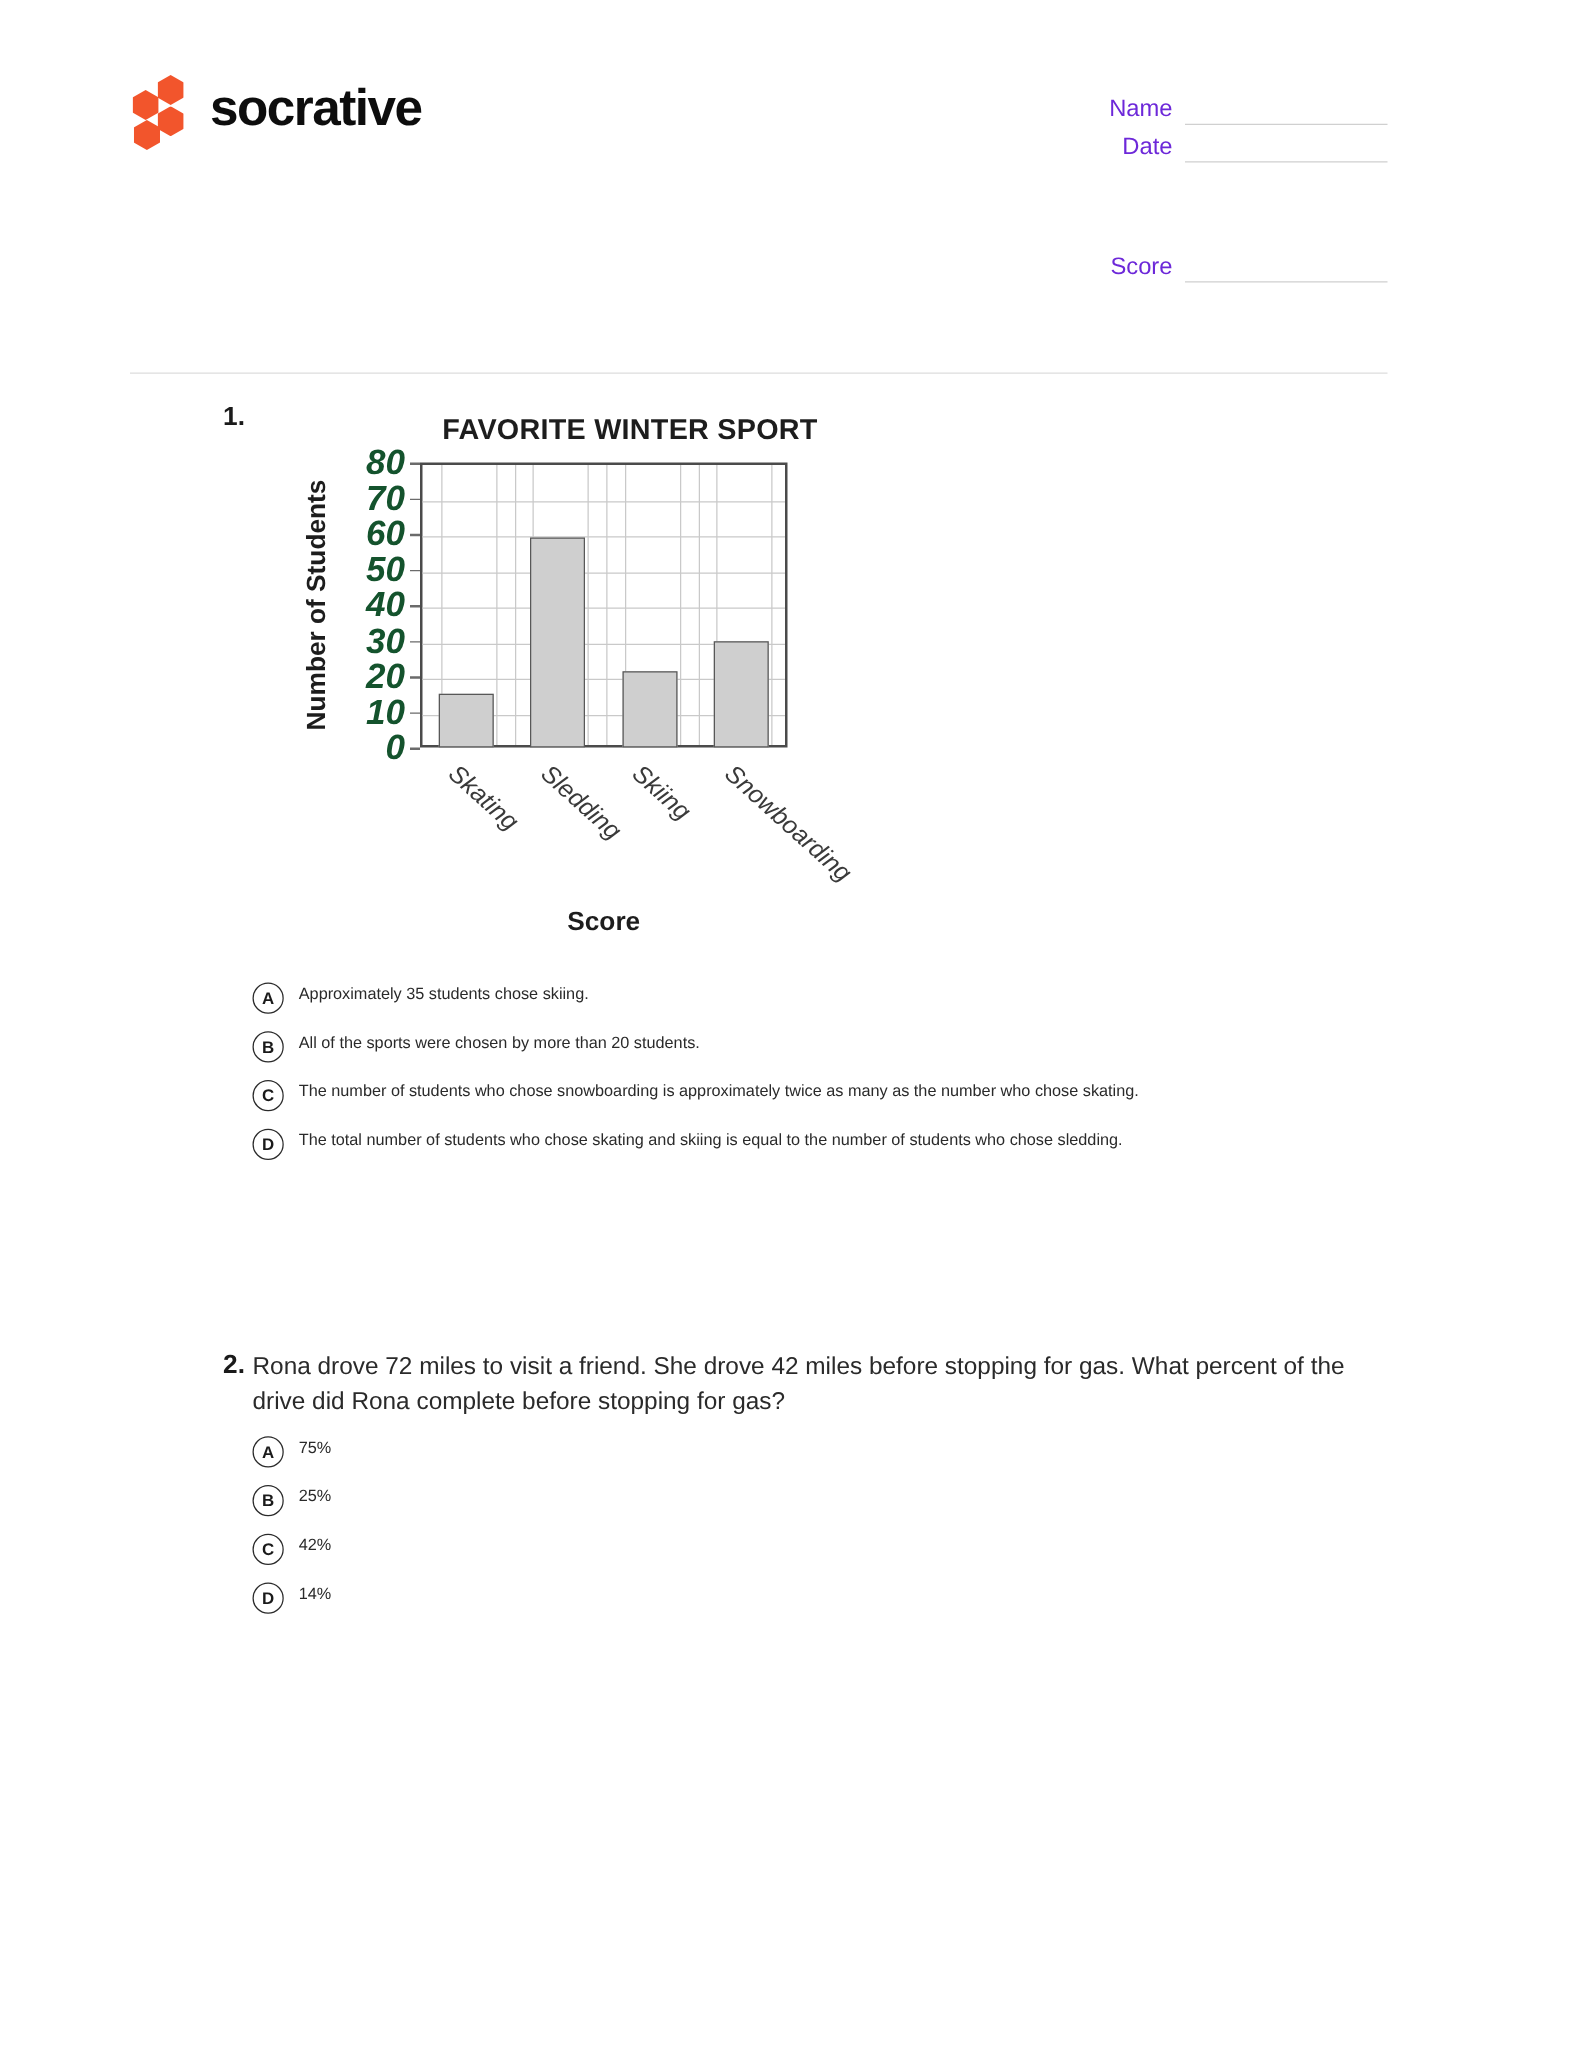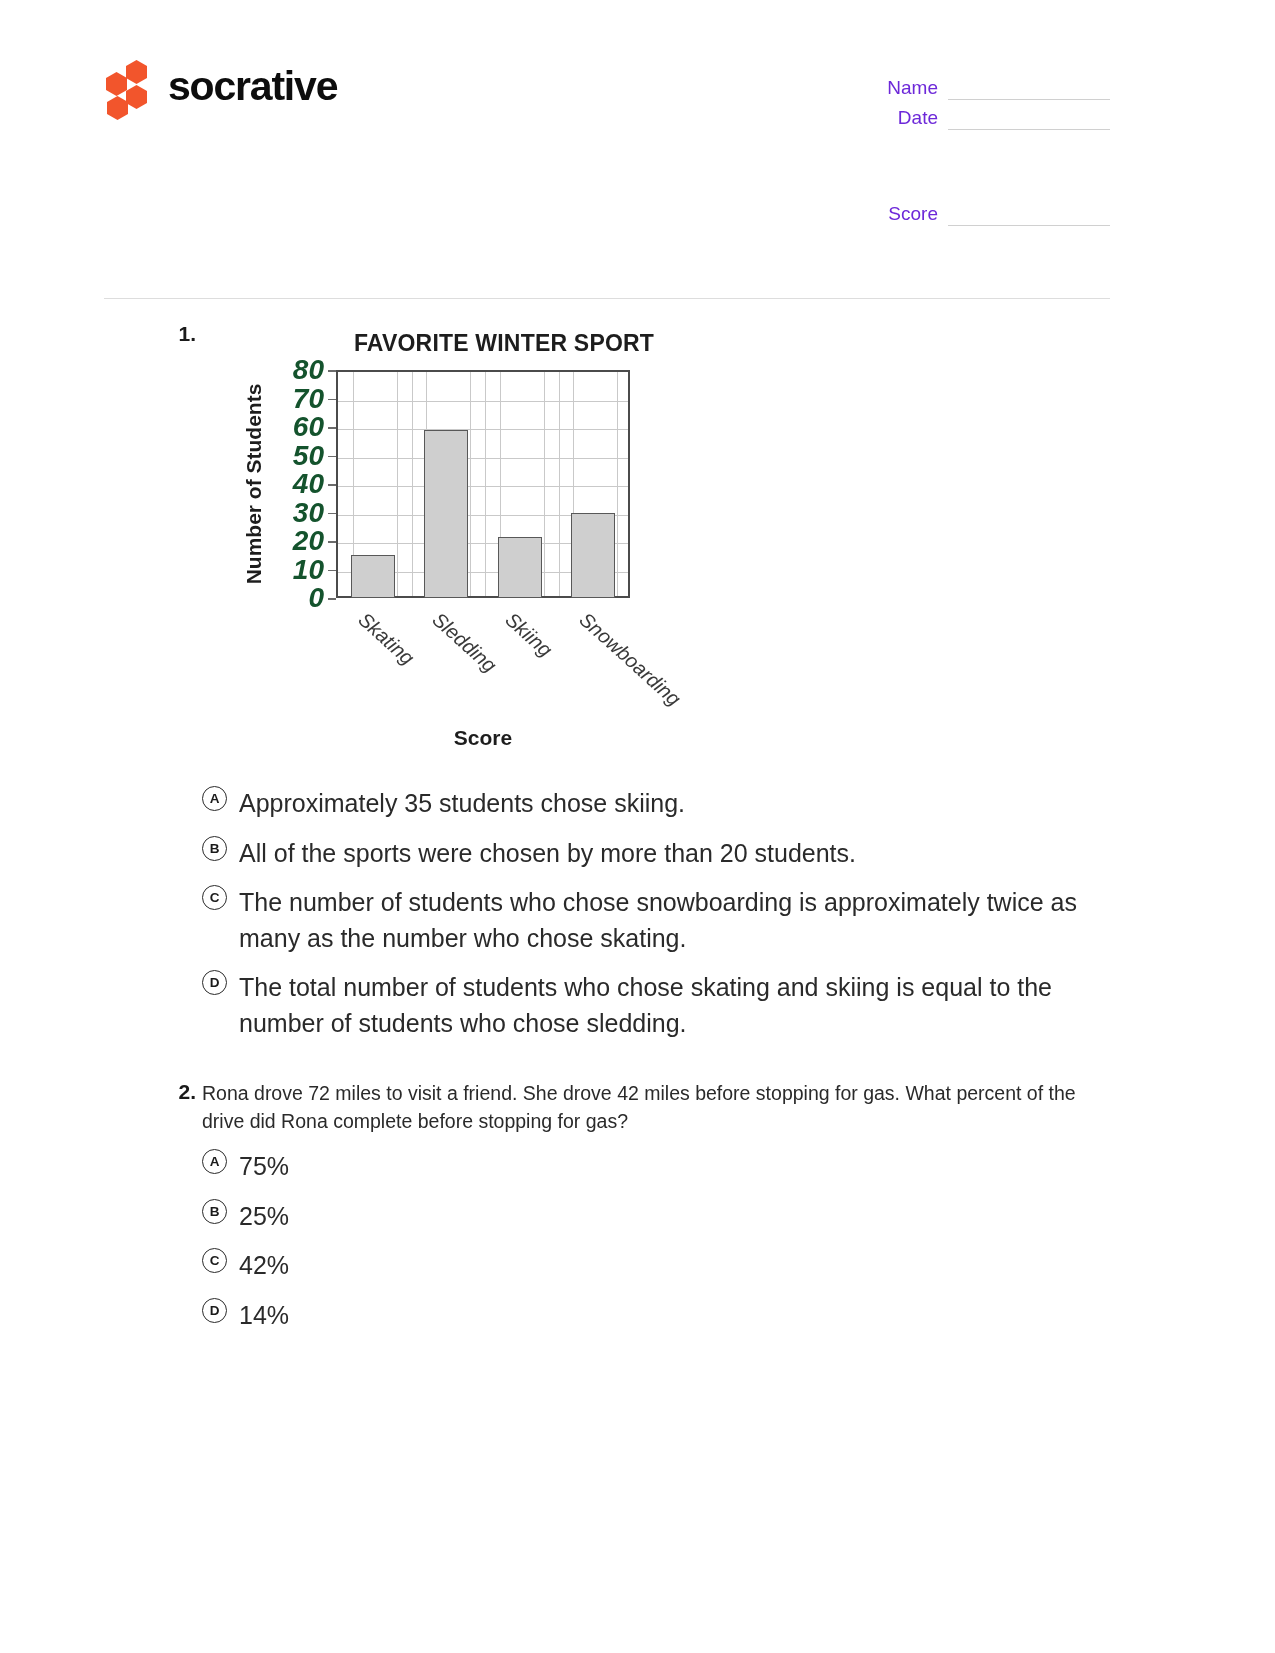--- a/index.html
+++ b/index.html
@@ -152,21 +152,21 @@
     font-size: 13.5px;
     font-weight: bold;
     display: flex;
     align-items: center;
     justify-content: center;
     color: #1a1a1a;
     margin-top: 1px;
     background: #fff;
   }
   .choice-text {
-    font-size: 25px;
+    font-size: 13px;
     line-height: 1.42;
     color: #2a2a2a;
     padding-top: 1px;
   }
 
   
   .chart-figure {
     position: relative;
     width: 470px;
     height: 450px;

